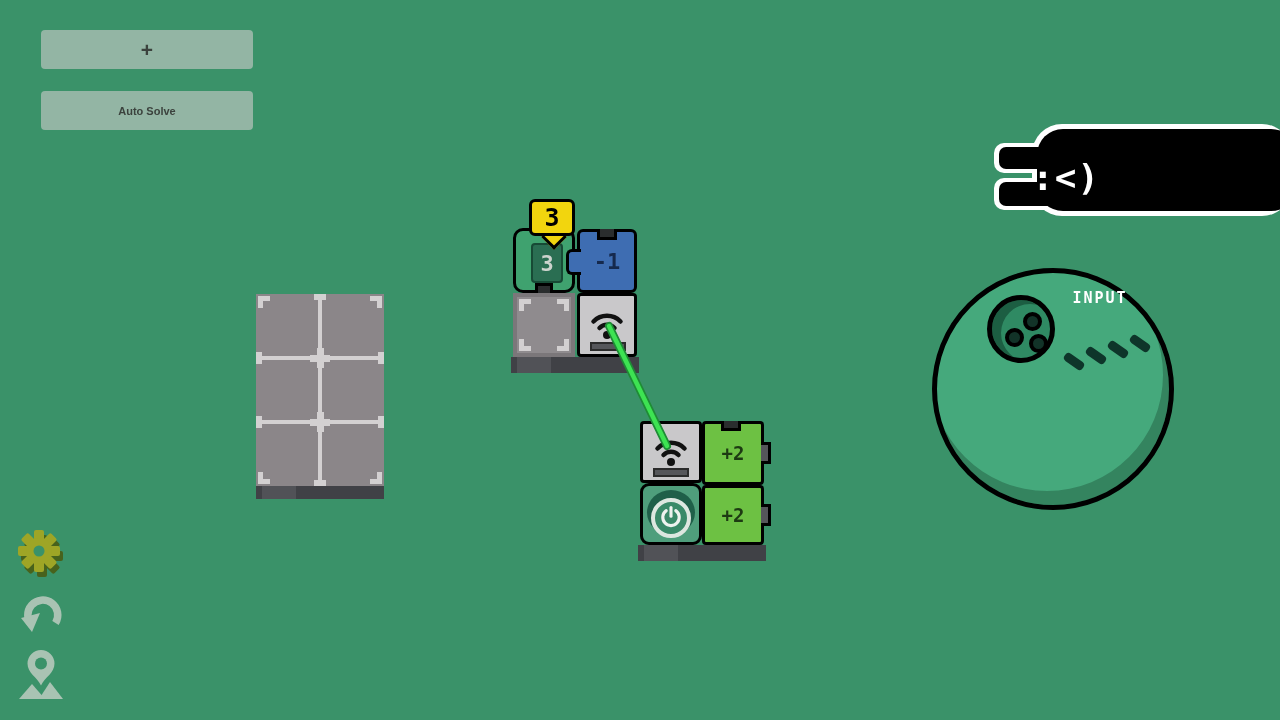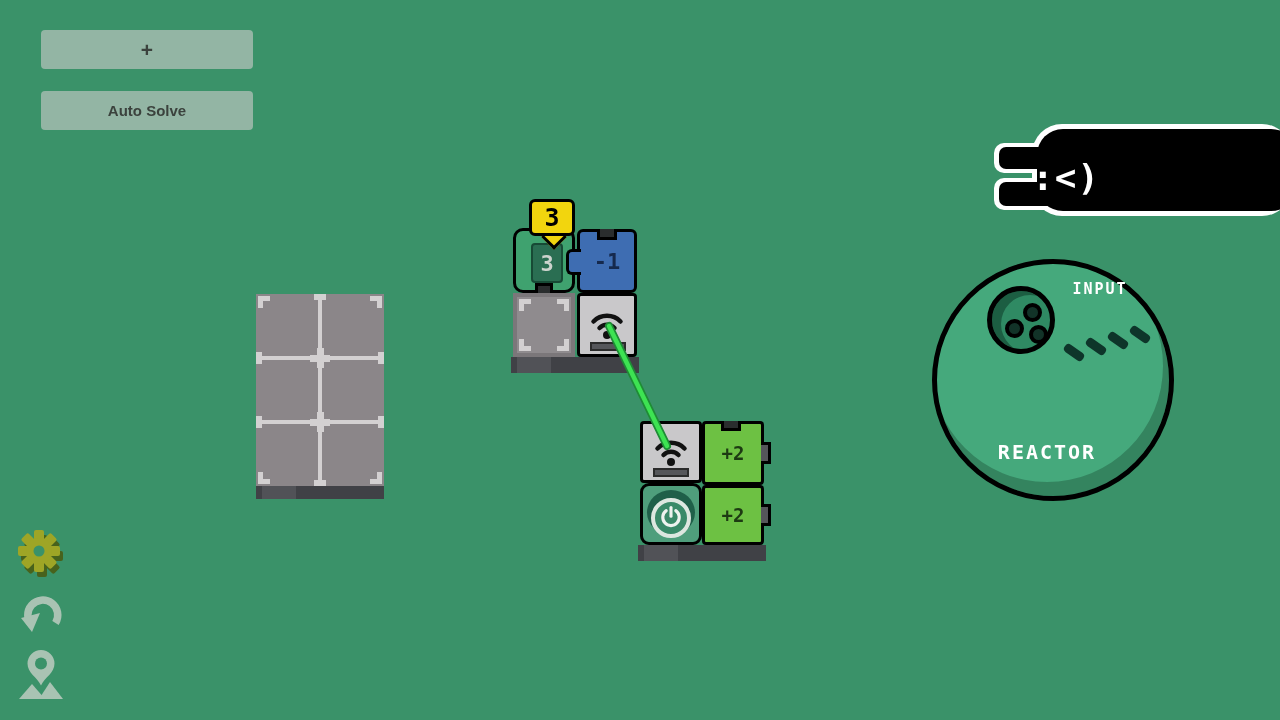--- a/index.html
+++ b/index.html
@@ -10,21 +10,21 @@
   }
   
   .tb-btn{
     position:absolute;left:41px;width:212px;height:39px;
     background:#93b5a4;border:none;border-radius:4px;
     display:flex;align-items:center;justify-content:center;
     font-family:"Liberation Sans",sans-serif;font-weight:bold;color:#3b423d;
     cursor:pointer;
   }
   #btn-add{top:30px;font-size:21px;}
-  #btn-auto{top:91px;font-size:15px;}
+  #btn-auto{top:91px;font-size:11px;}
   
   .base-strip{position:absolute;background:#404146;}
   .base-strip .lite{position:absolute;left:6px;top:0;width:34px;height:100%;background:#515257;}
   #main-board{position:absolute;left:256px;top:294px;width:128px;height:192px;background:#8b8689;}
   .gridline{position:absolute;background:#d3d0d1;}
   .corner{position:absolute;width:12px;height:12px;border:0 solid #d3d0d1;box-sizing:border-box;}
   .c-tl{left:2px;top:2px;border-left-width:5px;border-top-width:5px;}
   .c-tr{right:2px;top:2px;border-right-width:5px;border-top-width:5px;}
   .c-bl{left:2px;bottom:2px;border-left-width:5px;border-bottom-width:5px;}
   .c-br{right:2px;bottom:2px;border-right-width:5px;border-bottom-width:5px;}
@@ -70,21 +70,21 @@
     border:3px solid #000;border-radius:6px;box-sizing:border-box;
     display:flex;align-items:center;justify-content:center;
     font-family:"DejaVu Sans Mono",monospace;font-weight:bold;font-size:25px;color:#000;z-index:6;}
   #hud-badge-tail{
     position:absolute;left:545px;top:228px;width:15px;height:15px;background:#f2d50e;
     border-right:3px solid #000;border-bottom:3px solid #000;transform:rotate(45deg);z-index:5;}
   
   #beam-svg{position:absolute;left:0;top:0;pointer-events:none;z-index:4;}
   
   #reactor{
-    position:absolute;left:932px;top:259px;width:242px;height:242px;border-radius:50%;
+    position:absolute;left:932px;top:268px;width:242px;height:242px;border-radius:50%;
     background:#45a97c;border:5px solid #000;box-sizing:border-box;
     box-shadow:inset -6px -14px 0 rgba(12,48,31,0.30);}
   #reactor-port{
     position:absolute;left:50px;top:22px;width:68px;height:68px;border-radius:50%;
     background:#2f8a63;border:5px solid #000;box-sizing:border-box;
     box-shadow:inset 9px 4px 0 rgba(6,40,26,0.45);}
   .port-dot{position:absolute;width:19px;height:19px;border-radius:50%;background:#123328;border:4px solid #000;box-sizing:border-box;}
   .dash{position:absolute;width:22px;height:9px;border-radius:4px;background:#0e352a;transform:rotate(35deg);}
   #reactor-input{
     position:absolute;left:108px;top:16px;width:110px;text-align:center;color:#fff;
@@ -213,21 +213,20 @@
       <span class="port-dot" style="left:13px;top:28px;"></span>
       <span class="port-dot" style="left:37px;top:34px;"></span>
     </div>
     <div id="reactor-dashes">
         <span class="dash" style="left: 126px; top: 84px;"></span>
         <span class="dash" style="left: 148px; top: 78px;"></span>
         <span class="dash" style="left: 170px; top: 72px;"></span>
         <span class="dash" style="left: 192px; top: 66px;"></span>
       </div>
     <div id="reactor-input">INPUT</div>
-    <div id="reactor-name">REACTOR</div>
   </div>
 
   <svg id="creature" width="292" height="98" viewBox="0 0 292 98">
     <rect x="44" y="1" width="260" height="92" rx="30" fill="#fff"></rect>
     <rect x="6" y="20" width="70" height="30" rx="10" fill="#fff"></rect>
     <rect x="6" y="55" width="70" height="32" rx="10" fill="#fff"></rect>
     <rect x="11" y="24" width="70" height="22" rx="7" fill="#000"></rect>
     <rect x="11" y="59" width="70" height="24" rx="7" fill="#000"></rect>
     <rect x="49" y="6" width="260" height="82" rx="26" fill="#000"></rect>
     <text x="44" y="67" fill="#fff" font-family="DejaVu Sans Mono, monospace" font-weight="bold" font-size="36" letter-spacing="1">:&lt;)</text>

